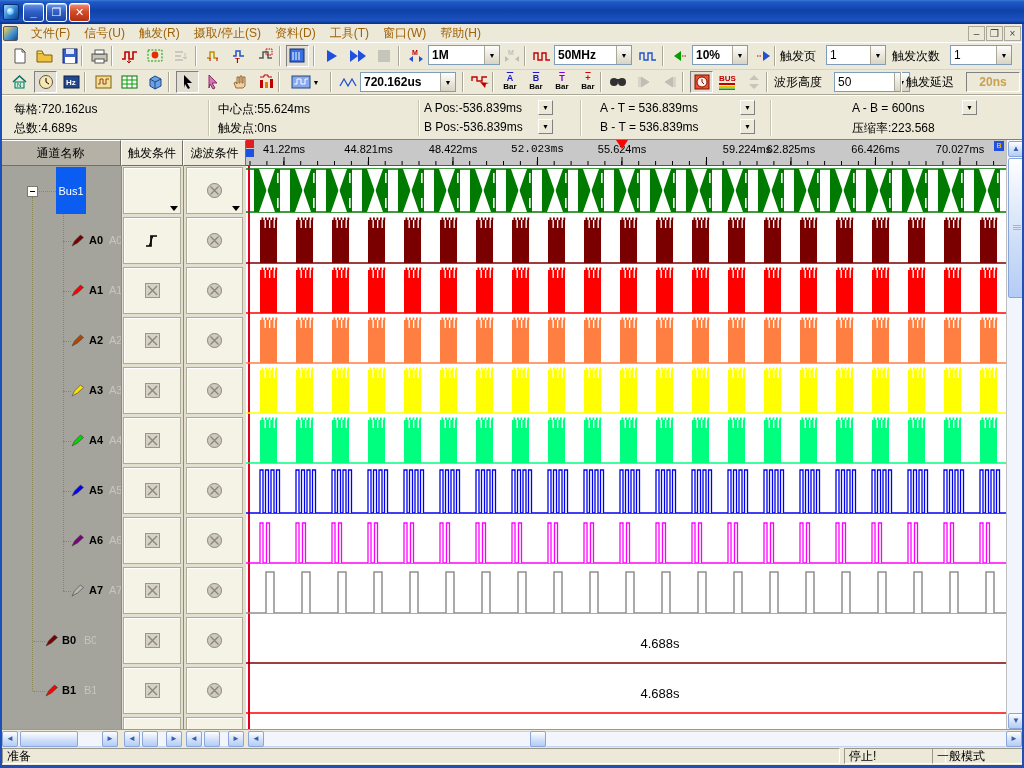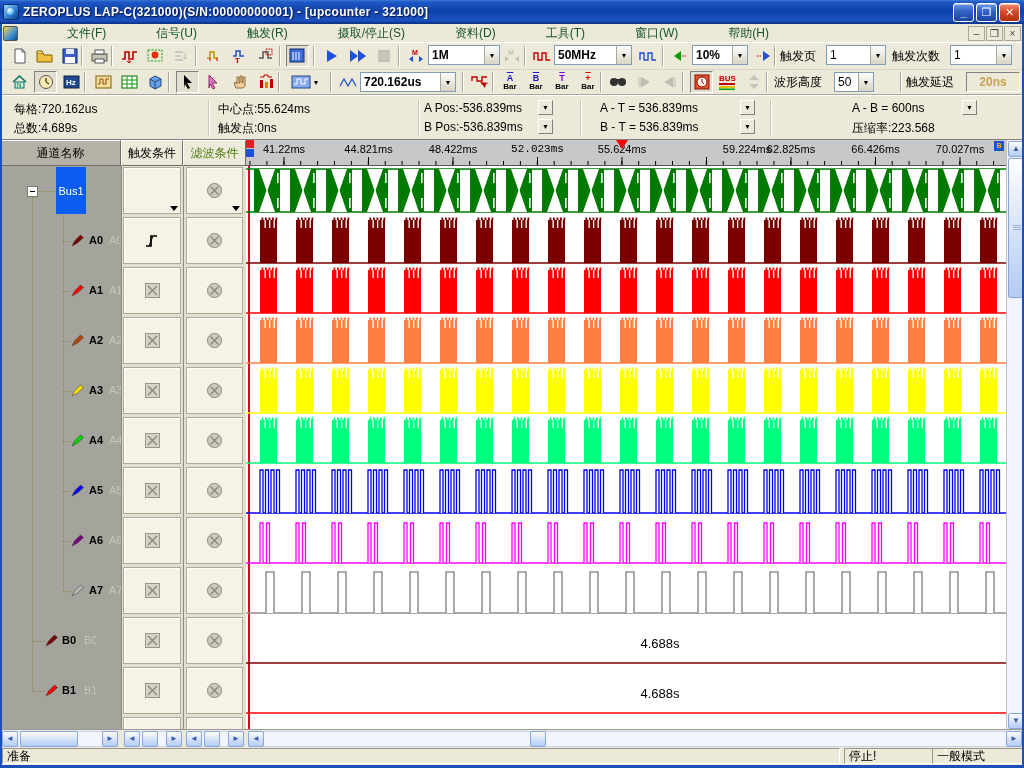--- a/index.html
+++ b/index.html
@@ -14,21 +14,21 @@
   .appicon{width:16px;height:16px;margin:0 4px 0 3px;border-radius:2px;
     background:linear-gradient(135deg,#9fd8ff 0%,#2f7fd0 55%,#0a3f8a 100%);border:1px solid #06306e;position:relative;}
   .appicon::after{content:"";position:absolute;left:3px;top:3px;width:7px;height:7px;border-radius:50%;background:radial-gradient(circle at 30% 30%,#fff,#63c1ff 60%,#1a5cb0);}
   .winbtns{display:flex;gap:2px;margin-right:4px;}
   .wbtn{width:21px;height:19px;border-radius:3px;border:1px solid #fff;display:flex;align-items:center;justify-content:center;
     font-size:11px;font-weight:bold;color:#fff;background:linear-gradient(180deg,#6a96e8,#3060c8 45%,#1c44a0);box-shadow:inset 0 1px 0 rgba(255,255,255,.5);}
   .wbtn.close{background:linear-gradient(180deg,#f09078,#d84a28 45%,#b03010);}
   
   .menubar{position:absolute;left:0;top:24px;width:1024px;height:19px;background:#ECE9D8;border-bottom:1px solid #fff;display:flex;align-items:center;font-size:12px;}
   .menuicon{width:15px;height:15px;margin:0 6px 0 3px;border-radius:2px;background:linear-gradient(135deg,#ffd34d,#3f8fd0 60%,#134a90);border:1px solid #555;}
-  .mitem{padding:2px 7px;color:#14532d;white-space:nowrap;margin-left:36px;}
+  .mitem{padding:2px 7px;color:#a16207;white-space:nowrap;}
   .childbtns{margin-left:auto;display:flex;gap:1px;margin-right:3px;color:#555;}
   .cbtn{width:17px;height:15px;border:1px solid #ACA899;background:#ECE9D8;font-size:10px;line-height:13px;text-align:center;color:#444;}
   
   .toolbar{position:absolute;left:0;width:1024px;background:#ECE9D8;}
   .tb1{top:43px;height:27px;border-bottom:1px solid #d8d4c4;}
   .tb2{top:70px;height:25px;border-bottom:1px solid #aCa899;}
   .tbtn{position:absolute;width:23px;height:22px;display:flex;align-items:center;justify-content:center;border:1px solid transparent;}
   .tbtn.pressed{border-color:#808080 #fff #fff #808080;background:#e2dfd0;}
   .tbtn.dis{opacity:.4;filter:grayscale(1);}
   .vsep{position:absolute;width:2px;height:20px;border-left:1px solid #ACA899;border-right:1px solid #fff;}
@@ -46,21 +46,21 @@
   .dbtn{position:absolute;width:15px;height:15px;background:#ECE9D8;border:1px solid;border-color:#fff #808080 #808080 #fff;font-size:7px;text-align:center;line-height:13px;}
   .igroove{position:absolute;top:4px;width:2px;height:36px;border-left:1px solid #c9c5b5;border-right:1px solid #fff;}
   
   .main{position:absolute;left:0;top:139px;width:1024px;height:590px;background:#fff;overflow:hidden;border-top:1px solid #808080;}
   .namecol-bg{position:absolute;left:0;top:0;width:121px;height:590px;background:#A4A49C;}
   .trigcol-bg{position:absolute;left:121px;top:0;width:62px;height:590px;background:#E3DFCE;border-left:1px solid #8a8a80;}
   .filtcol-bg{position:absolute;left:183px;top:0;width:63px;height:590px;background:#E3DFCE;border-left:1px solid #8a8a80;}
   .hdr{position:absolute;top:0;height:26px;border:1px solid;border-color:#fff #6f6f66 #6f6f66 #fff;font-size:12px;display:flex;align-items:center;justify-content:center;}
   .hdr.h1{left:0;width:121px;background:#B5B1A6;color:#000;}
   .hdr.h2{left:121px;width:62px;background:#EDEADB;color:#000;}
-  .hdr.h3{left:183px;width:63px;background:#EDEADB;color:#4d7c0f;}
+  .hdr.h3{left:183px;width:63px;background:#EDEADB;color:#000000;}
   .ruler{position:absolute;left:246px;top:0;width:760px;height:26px;background:#C8C8C8;border-bottom:1px solid #555;overflow:hidden;}
   .rlabel{position:absolute;top:3px;font-size:11px;color:#000;transform:translateX(-50%);white-space:nowrap;}
   .trig-tri{position:absolute;top:0;width:0;height:0;border-left:6px solid transparent;border-right:6px solid transparent;border-top:9px solid #f00;transform:translateX(-50%);}
   .flag{position:absolute;width:8px;height:8px;font-size:6px;color:#ffb400;text-align:center;line-height:8px;font-weight:bold;}
   .wavearea{position:absolute;left:246px;top:26px;width:760px;height:564px;background:#fff;overflow:hidden;}
   .marker-red{position:absolute;left:2px;top:0;width:2px;height:564px;background:#e00020;}
   .cell{position:absolute;background:#F5F2E6;border:1px solid #AEAA9A;box-shadow:inset 1px 1px 0 #fff;display:flex;align-items:center;justify-content:center;}
   .cell .dd{position:absolute;right:2px;bottom:2px;width:0;height:0;border-left:4px solid transparent;border-right:4px solid transparent;border-top:5px solid #000;}
   .tree-el{position:absolute;white-space:nowrap;}
   .dot-v{position:absolute;width:0;border-left:1px dotted #8a8a58;}
@@ -84,21 +84,20 @@
   .statusbar{position:absolute;left:0;top:747px;width:1024px;height:18px;background:#ECE9D8;font-size:12px;}
   .spanel{position:absolute;top:1px;height:16px;border:1px solid;border-color:#9a968a #fff #fff #9a968a;padding:0 4px;line-height:14px;white-space:nowrap;}
 </style>
 </head>
 <body>
 
 <div class="window">
 
   <div class="titlebar">
     <span class="appicon"></span>
-    <span class="ttl">ZEROPLUS LAP-C(321000)(S/N:00000000001) - [upcounter - 321000]</span>
     <span class="winbtns">
       <span class="wbtn">_</span>
       <span class="wbtn">❐</span>
       <span class="wbtn close">✕</span>
     </span>
   </div>
 
   <div class="menubar">
     <span class="menuicon"></span>
     <span class="mitem">文件(F)</span>
@@ -405,21 +404,21 @@
           </svg>
         </span>
       </span>
     <span class="tbtn dis" style="left:742px;top:1px">
         <svg width="12" height="16">
           <path d="M6 1 l5 5 h-10 z M6 15 l5-5 h-10 z" fill="#909090"></path>
         </svg>
       </span>
     <span class="vsep" style="left:766px;top:2px"></span>
     <span class="tlabel" style="left:774px;top:1px">波形高度</span>
-    <span class="combo" style="left:834px;top:2px;width:40px">
+    <span class="combo" style="left:834px;top:2px;width:76px">
         <span class="ctext" style="font-weight:normal">50</span>
         <span class="cbtn2">▼</span>
       </span>
     <span class="vsep" style="left:900px;top:2px"></span>
     <span class="tlabel" style="left:906px;top:1px">触发延迟</span>
     <span class="sunken" style="left:966px;top:2px;width:54px">20ns</span>
   </div>
 
   <div class="infobar">
     <span class="ifield" style="left:14px;top:5px">每格:720.162us</span>

